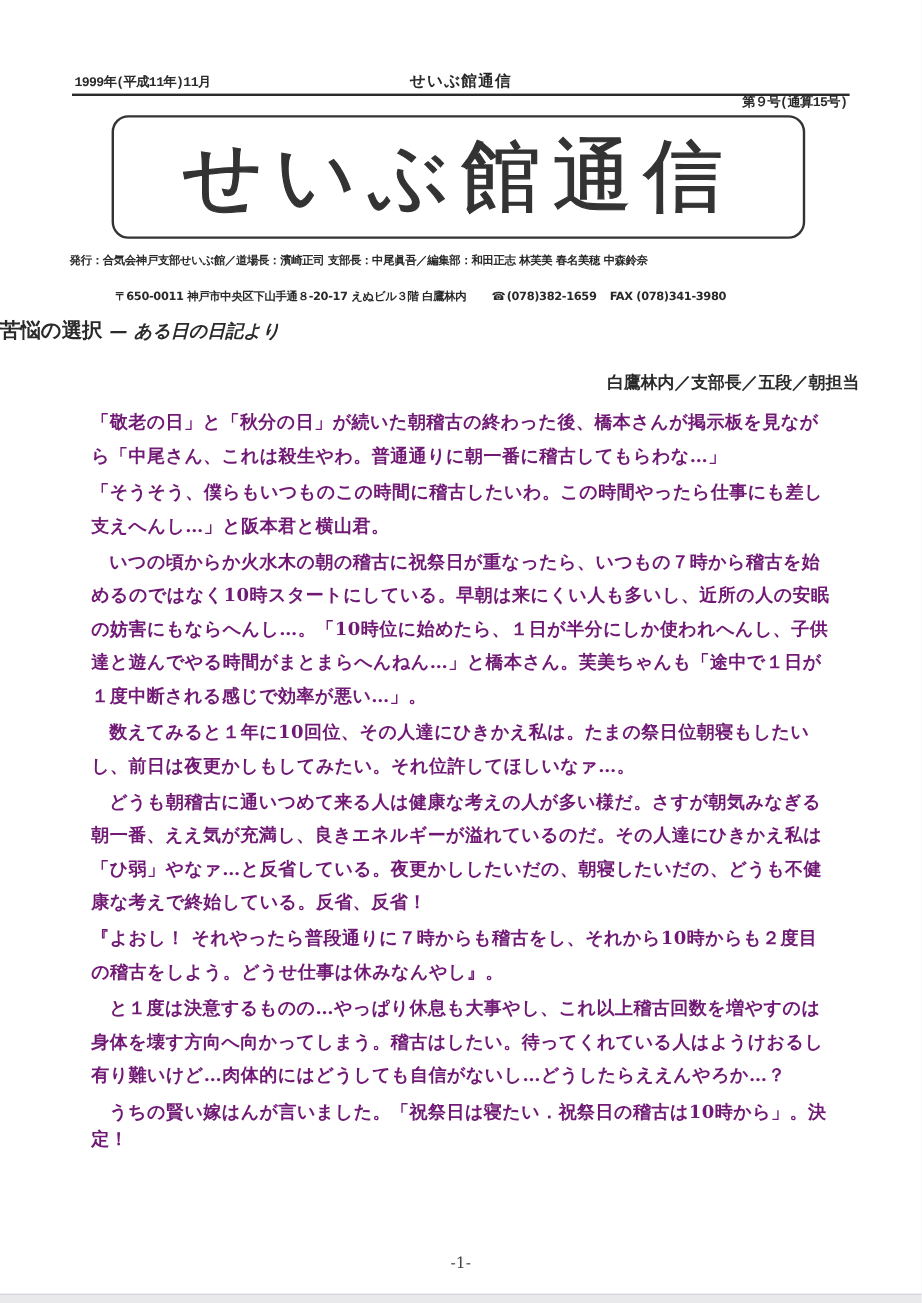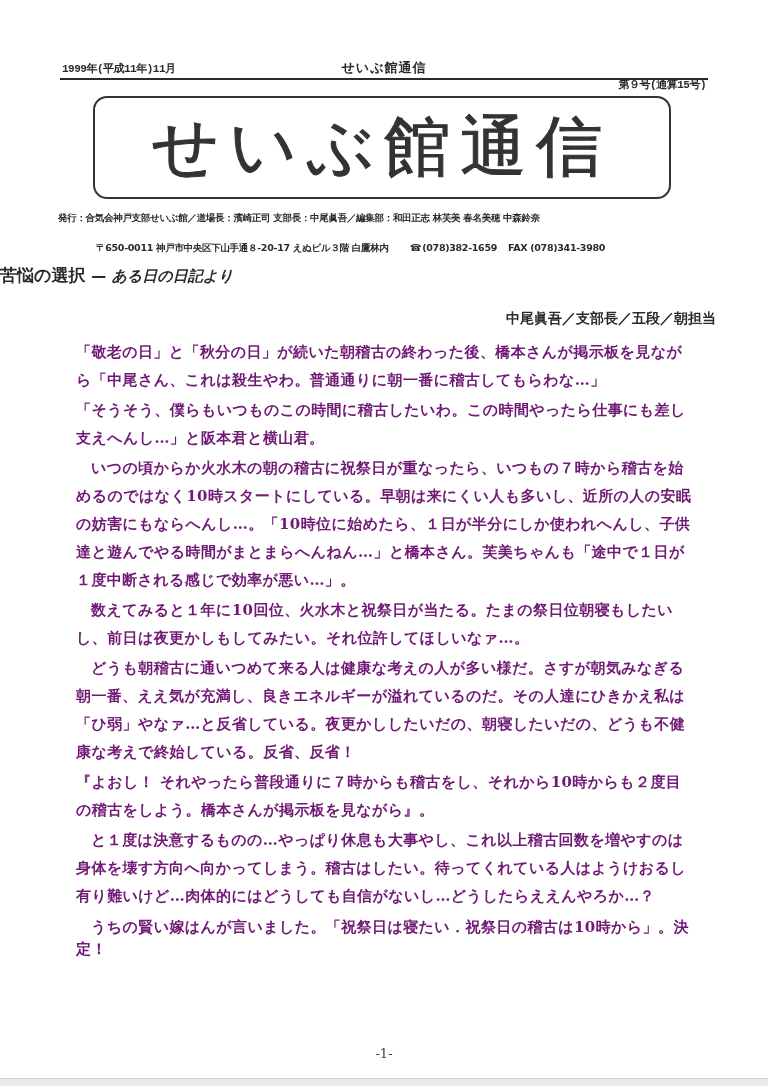--- a/index.html
+++ b/index.html
@@ -82,27 +82,27 @@
       <span>〒650-0011 神戸市中央区下山手通８-20-17 えぬビル３階 白鷹林内</span>
       <span class="phone-icon">☎</span><span>(078)382-1659</span>
       <span class="fax">FAX (078)341-3980</span>
     </div>
   </div>
 
   <div class="article-title">
     <span>苦悩の選択</span><span class="subtitle">— ある日の日記より</span>
   </div>
 
-  <div class="byline">中尾眞吾／支部長／五段／朝担当</div>
+  <div class="byline">白鷹林内／支部長／五段／朝担当</div>
 
   <div class="body-text">
     <p>「敬老の日」と「秋分の日」が続いた朝稽古の終わった後、橋本さんが掲示板を見ながら「中尾さん、これは殺生やわ。普通通りに朝一番に稽古してもらわな…」</p>
     <p>「そうそう、僕らもいつものこの時間に稽古したいわ。この時間やったら仕事にも差し支えへんし…」と阪本君と横山君。</p>
     <p class="indent">いつの頃からか火水木の朝の稽古に祝祭日が重なったら、いつもの７時から稽古を始めるのではなく10時スタートにしている。早朝は来にくい人も多いし、近所の人の安眠の妨害にもならへんし…。「10時位に始めたら、１日が半分にしか使われへんし、子供達と遊んでやる時間がまとまらへんねん…」と橋本さん。芙美ちゃんも「途中で１日が１度中断される感じで効率が悪い…」。</p>
-    <p class="indent">数えてみると１年に10回位、火水木と祝祭日が当たる。たまの祭日位朝寝もしたいし、前日は夜更かしもしてみたい。それ位許してほしいなァ…。</p>
+    <p class="indent">数えてみると１年に10回位、その人達にひきかえ私は。たまの祭日位朝寝もしたいし、前日は夜更かしもしてみたい。それ位許してほしいなァ…。</p>
     <p class="indent">どうも朝稽古に通いつめて来る人は健康な考えの人が多い様だ。さすが朝気みなぎる朝一番、ええ気が充満し、良きエネルギーが溢れているのだ。その人達にひきかえ私は「ひ弱」やなァ…と反省している。夜更かししたいだの、朝寝したいだの、どうも不健康な考えで終始している。反省、反省！</p>
-    <p>『よおし！ それやったら普段通りに７時からも稽古をし、それから10時からも２度目の稽古をしよう。橋本さんが掲示板を見ながら』。</p>
+    <p>『よおし！ それやったら普段通りに７時からも稽古をし、それから10時からも２度目の稽古をしよう。どうせ仕事は休みなんやし』。</p>
     <p class="indent">と１度は決意するものの…やっぱり休息も大事やし、これ以上稽古回数を増やすのは身体を壊す方向へ向かってしまう。稽古はしたい。待ってくれている人はようけおるし有り難いけど…肉体的にはどうしても自信がないし…どうしたらええんやろか…？</p>
     <p class="indent tight">うちの賢い嫁はんが言いました。「祝祭日は寝たい．祝祭日の稽古は10時から」。決定！</p>
   </div>
 
   <div class="page-number">-1-</div>
 </div>
 
 </body></html>

